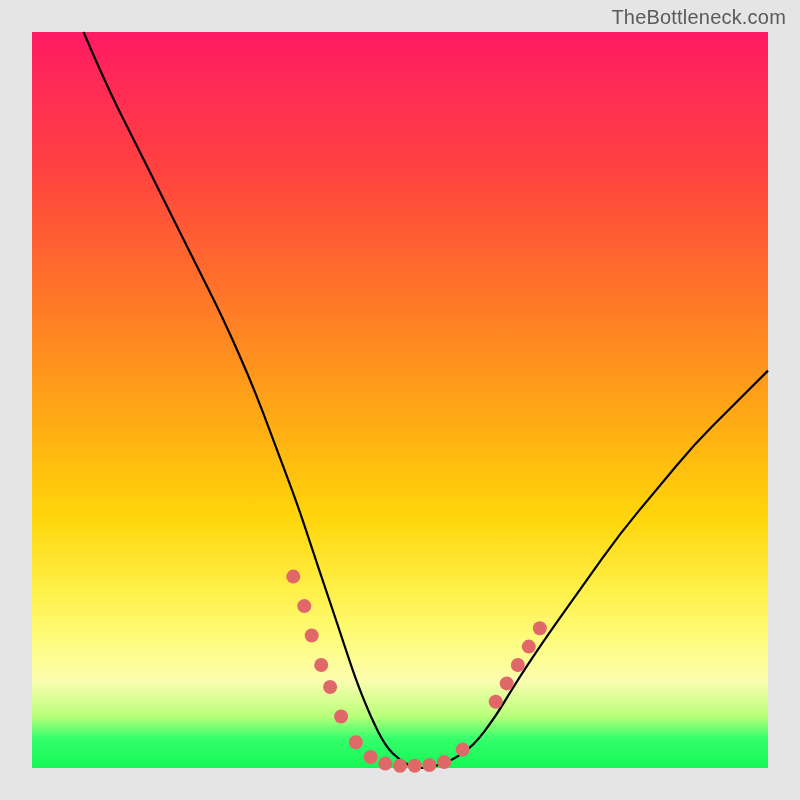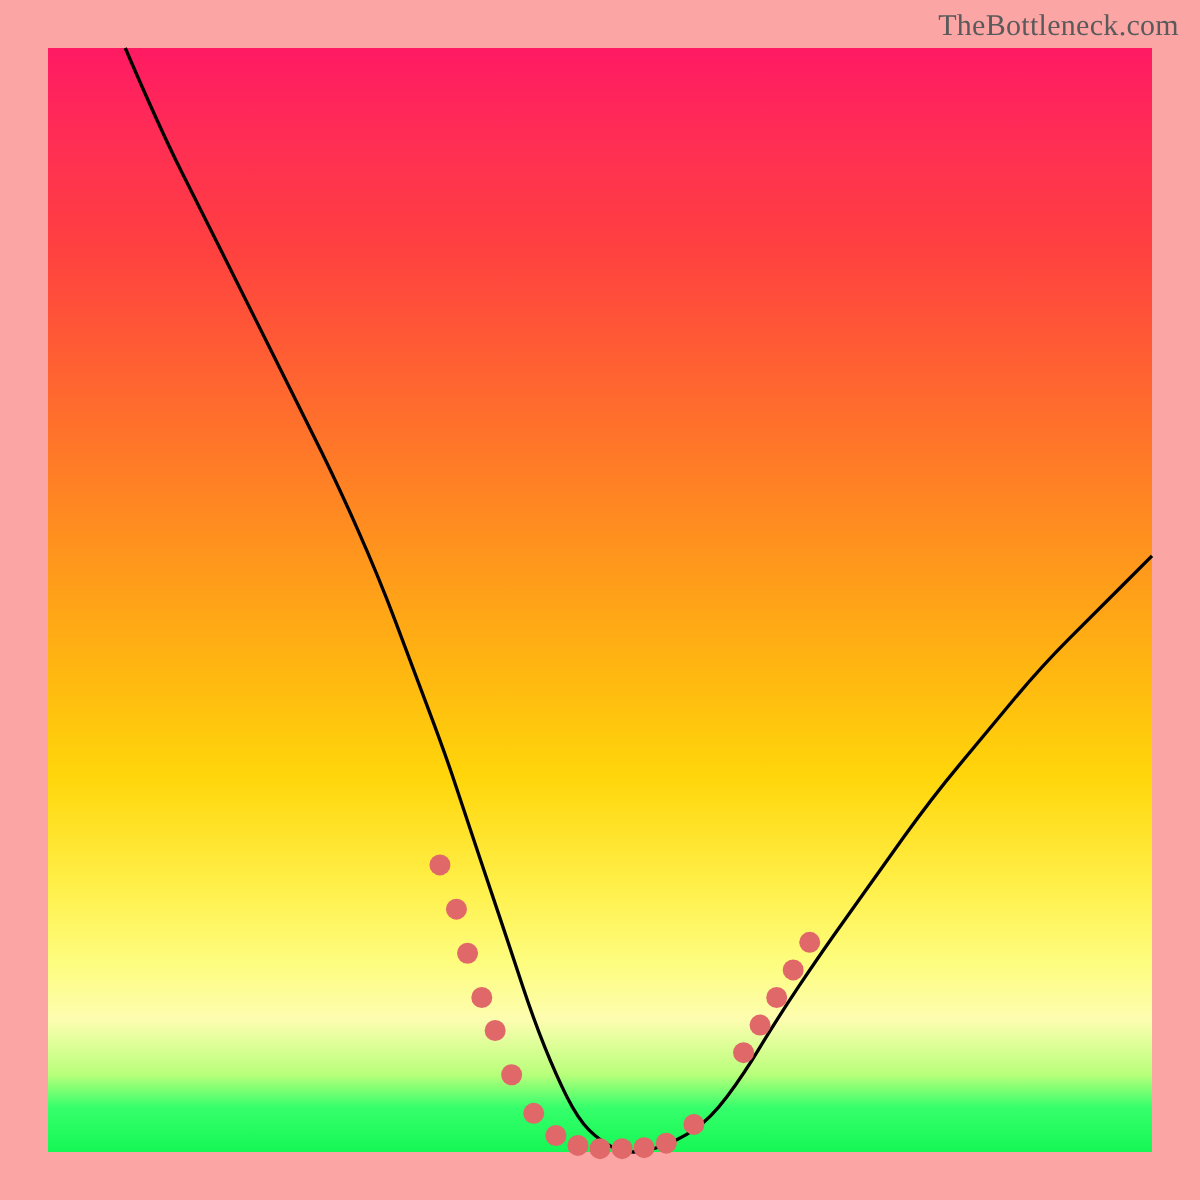--- a/index.html
+++ b/index.html
@@ -10,22 +10,21 @@
     overflow: hidden;
     background: #000;
     font-family: Arial, Helvetica, sans-serif;
   }
   .frame {
     position: absolute;
     left: 0;
     top: 0;
     width: 800px;
     height: 800px;
-    background: #fca5a5;
-    font-family: Liberation Serif, serif;
+    background: #e5e5e5;
   }
   .plot-area {
     position: absolute;
     left: 32px;
     top: 32px;
     width: 736px;
     height: 736px;
     
     background: linear-gradient(
       to bottom,

